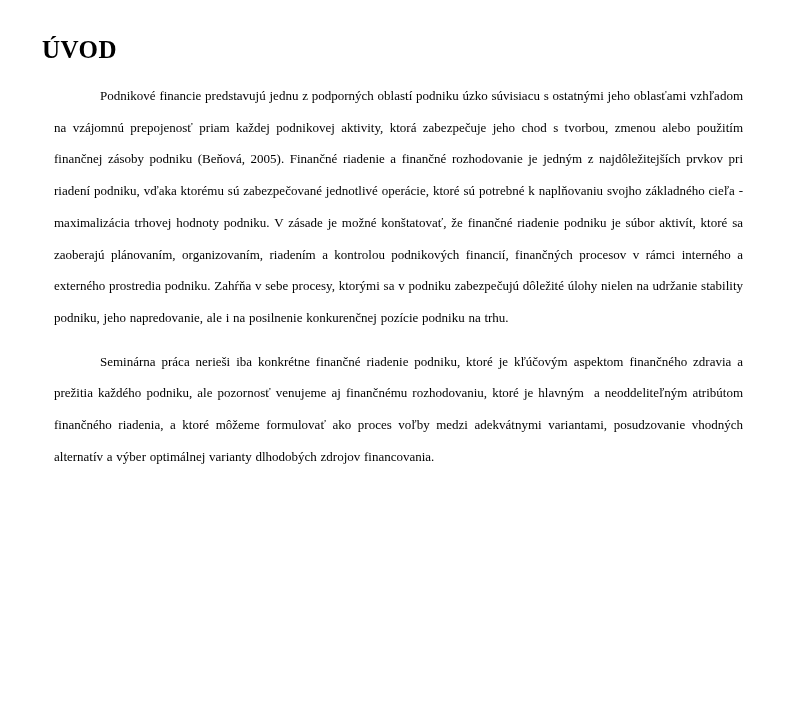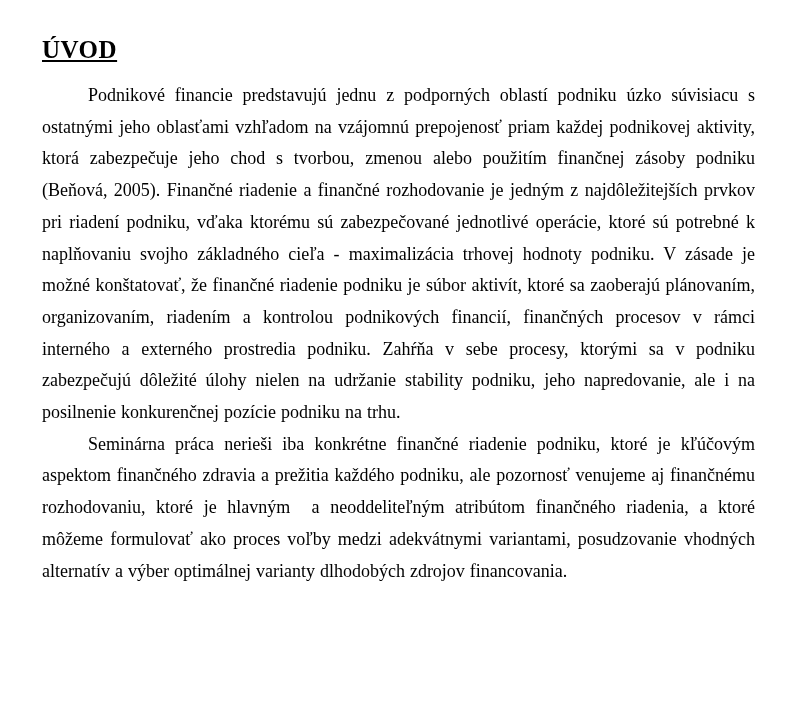--- a/index.html
+++ b/index.html
@@ -21,25 +21,24 @@
     padding: 36px 41px 0 42px;
     background: #ffffff;
   }
   .title {
     font-family: "Liberation Serif", "DejaVu Serif", serif;
     font-size: 25px;
     font-weight: bold;
     letter-spacing: 0.5px;
     margin: 0 0 16px 0;
     color: #000000;
-    text-decoration: underline;
   }
   .para {
-    margin: 0;
-    font-size: 18px;
+    margin: 12px;
+    font-size: 13px;
     line-height: 31.7px;
     text-align: justify;
     text-indent: 46px;
     hyphens: none;
     word-spacing: 0.5px;
     color: #000000;
   }
 </style>
 </head>
 <body>

